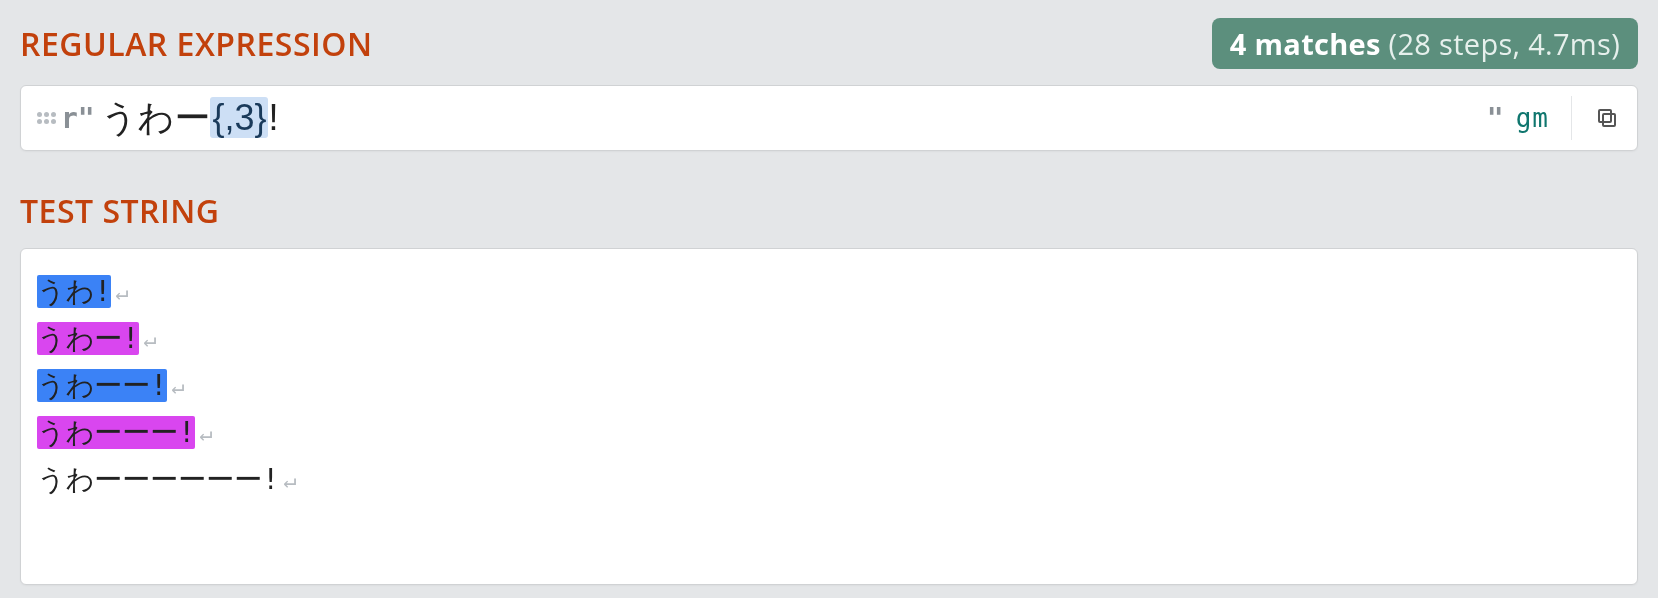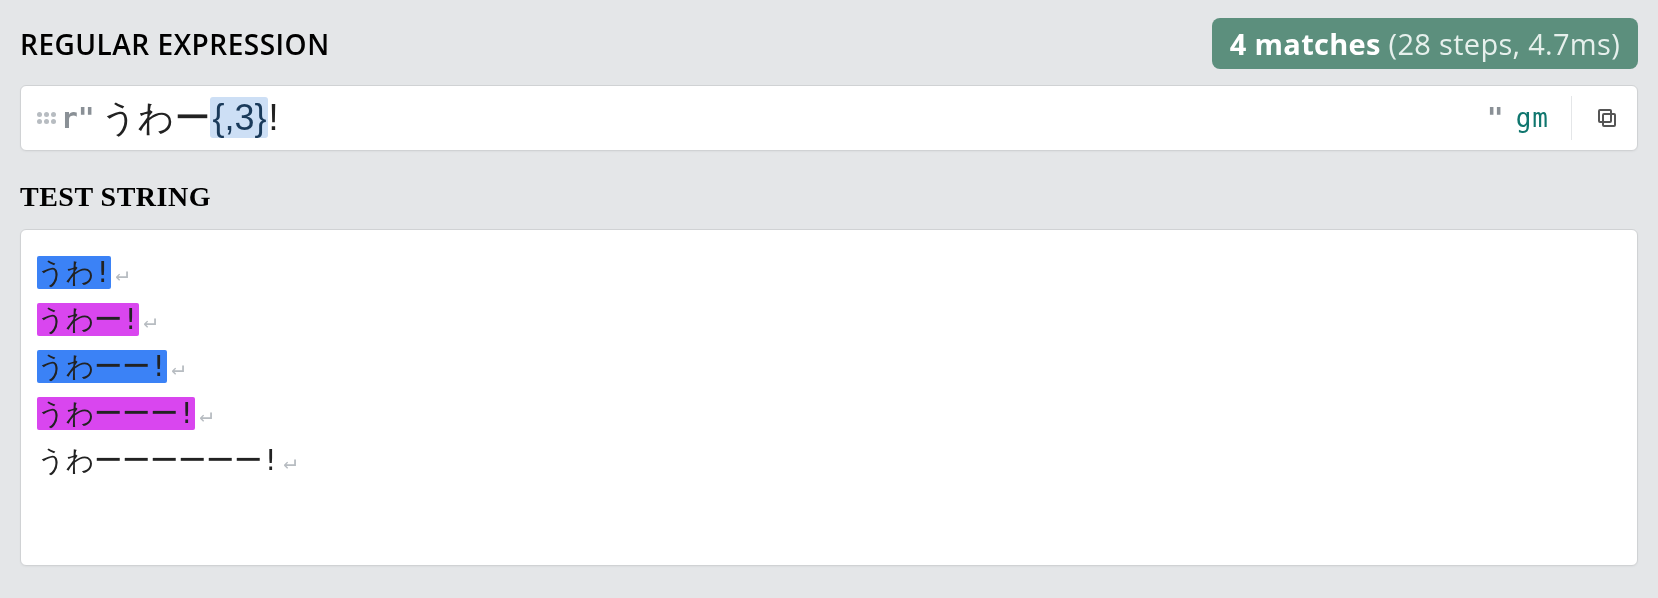--- a/index.html
+++ b/index.html
@@ -14,23 +14,23 @@
   .page { padding: 12px 20px 20px 20px; }
 
   .section-header {
     display: flex;
     align-items: center;
     justify-content: space-between;
     margin-bottom: 10px;
     padding: 6px 0;
   }
   .section-title {
-    font-size: 28px;
+    font-size: 32px;
     font-weight: 600;
-    color: #000000;
+    color: #c2410c;
     letter-spacing: 0.5px;
     text-transform: uppercase;
   }
   .match-badge {
     background: #5c8f7d;
     color: #fff;
     border-radius: 8px;
     padding: 6px 18px;
     font-size: 29px;
     font-weight: 400;
@@ -90,21 +90,21 @@
     align-items: center;
     justify-content: center;
     width: 52px;
     height: 44px;
     color: #555;
     border-left: 1px solid #e4e6e8;
     padding-left: 18px;
   }
   .copy-btn svg { width: 24px; height: 24px; }
 
-  .test-header { margin-top: 24px; margin-bottom: 10px; font-family: Liberation Serif, serif; }
+  .test-header { margin-top: 32px; margin-bottom: 10px; }
 
   .test-box {
     background: #fff;
     border: 1px solid #d0d2d4;
     border-radius: 6px;
     padding: 20px 16px 80px 16px;
     box-shadow: 0 1px 2px rgba(0,0,0,0.04);
     font-family: ui-monospace, SFMono-Regular, Menlo, Consolas, monospace;
     font-size: 28px;
     line-height: 46px;

